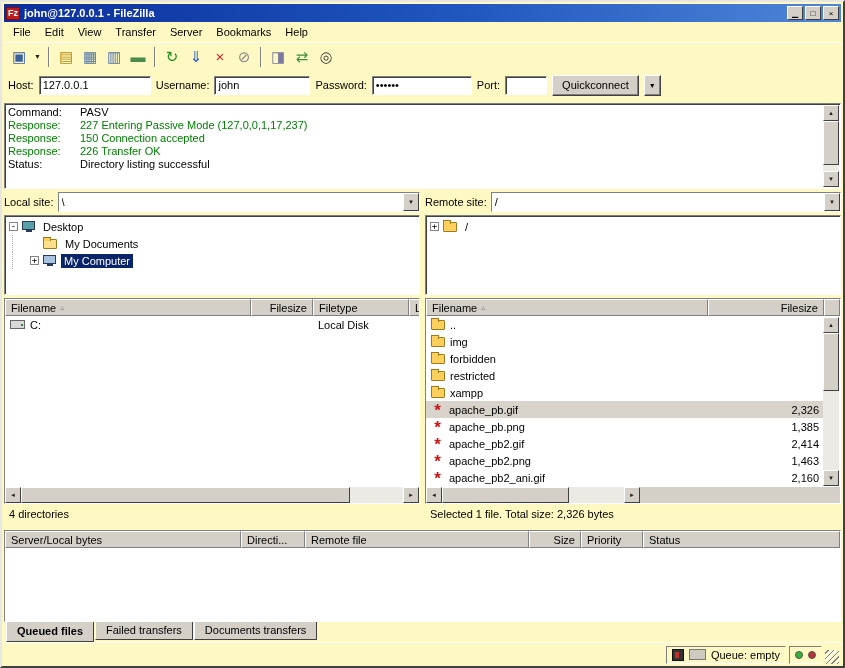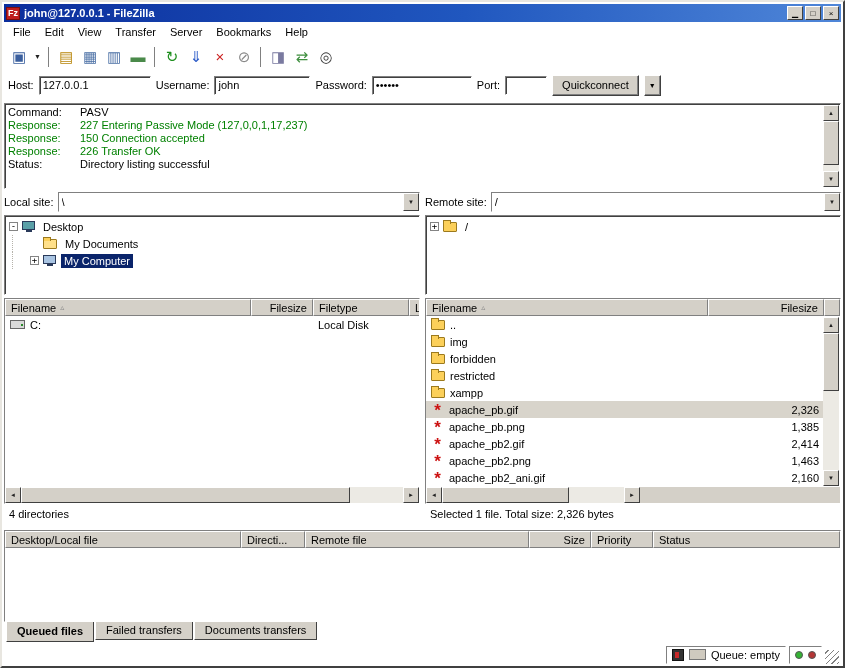--- a/index.html
+++ b/index.html
@@ -1,18 +1,18 @@
 <!DOCTYPE html>
 <html><head>
 <meta charset="utf-8">
 <style>
   *{box-sizing:border-box;margin:0;padding:0}
   html,body{width:845px;height:668px}
   body{font-family:"Liberation Sans","DejaVu Sans",sans-serif;font-size:11px;background:#808080;color:#000}
-  .window{width:845px;height:668px;background:#ffffff;border:2px solid;border-color:#e8e6e0 #404040 #404040 #e8e6e0;padding:2px;display:flex;flex-direction:column;position:relative}
+  .window{width:845px;height:668px;background:#fef9c3;border:2px solid;border-color:#e8e6e0 #404040 #404040 #e8e6e0;padding:2px;display:flex;flex-direction:column;position:relative}
   
   .titlebar{height:18px;flex:none;display:flex;align-items:center;gap:4px;padding:0 2px;background:linear-gradient(90deg,#0b2e9c 0%,#2057bf 55%,#4f86d8 100%);color:#fff;font-weight:bold}
   .app-icon{width:14px;height:13px;background:#bf1d1d;color:#fff;font-size:9px;font-weight:bold;display:flex;align-items:center;justify-content:center;border:1px solid #7a0d0d;flex:none}
   .title-text{white-space:nowrap;overflow:hidden}
   .win-buttons{margin-left:auto;display:flex;gap:2px}
   .winbtn{width:16px;height:14px;background:#d4d0c8;border:1px solid;border-color:#fff #404040 #404040 #fff;font-size:8px;line-height:11px;padding:0;font-family:inherit;cursor:default}
   
   .menubar{height:20px;flex:none;display:flex;align-items:center;padding:0 2px}
   .menu-item{padding:3px 7px;white-space:nowrap}
   .toolbar{height:28px;flex:none;display:flex;align-items:center;padding:0 3px;border-top:1px solid #fff}
@@ -392,24 +392,24 @@
         </div>
       </div>
       <div class="pane-status">Selected 1 file. Total size: 2,326 bytes</div>
     </div>
   </div>
 
   <div class="hsplit"></div>
 
   <div class="listview queue sunken">
     <div class="lv-header" id="queue-header">
-        <div class="lv-hcell" style="width: 236px;">Desktop/Local file</div>
+        <div class="lv-hcell" style="width: 236px;">Server/Local bytes</div>
         <div class="lv-hcell" style="width: 64px; text-align: center;">Directi...</div>
         <div class="lv-hcell" style="width: 224px;">Remote file</div>
-        <div class="lv-hcell right" style="width: 62px;">Size</div>
+        <div class="lv-hcell right" style="width: 52px;">Size</div>
         <div class="lv-hcell" style="width: 62px;">Priority</div>
         <div class="lv-hcell flex">Status</div>
       </div>
     <div class="lv-body">
       <div class="lv-rows" id="queue-rows"></div>
     </div>
   </div>
 
   <div class="tabs" id="tabs">
       <button class="tab active">Queued files</button>

